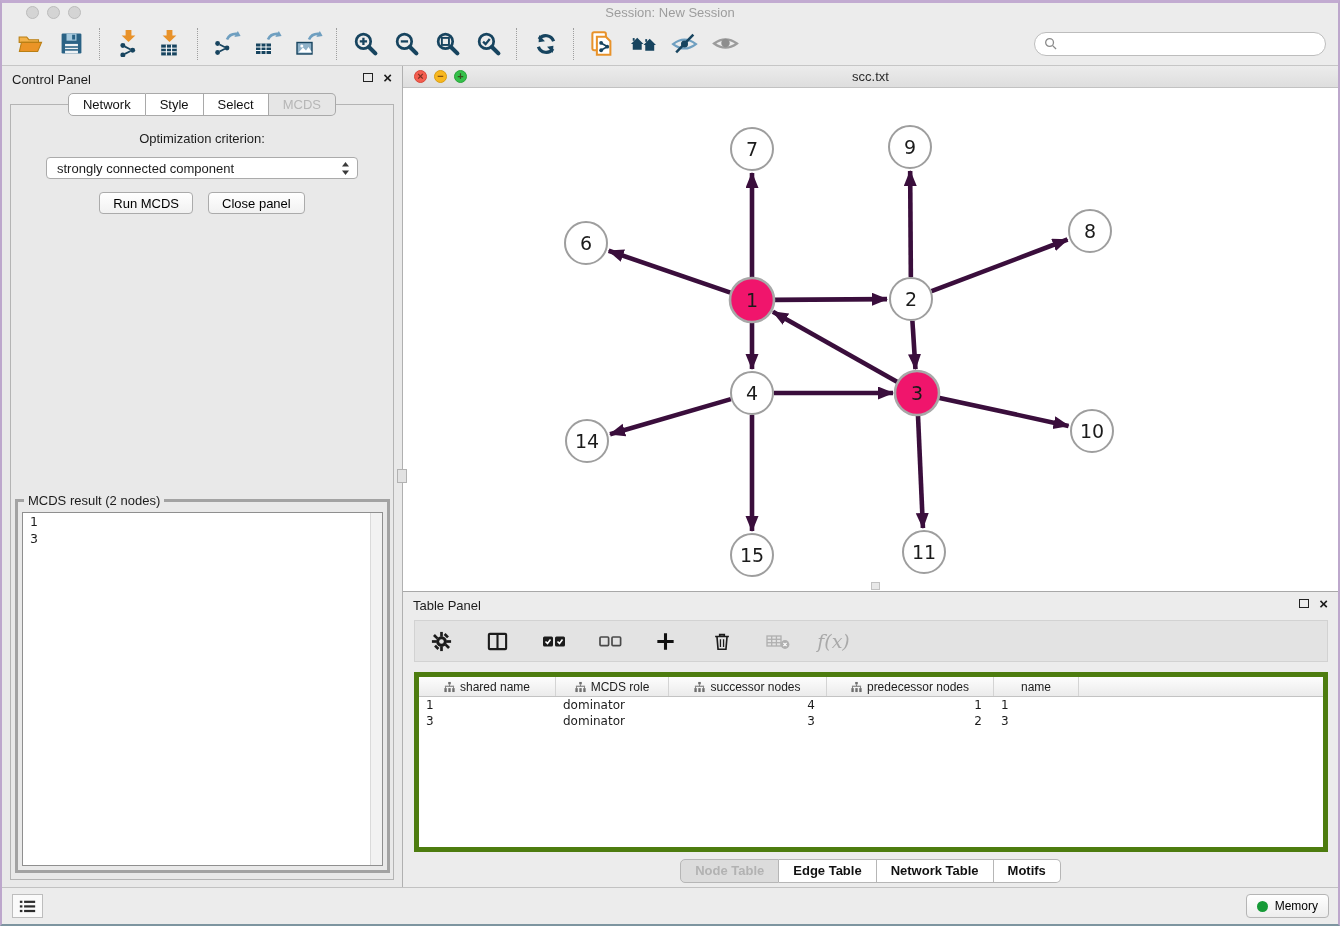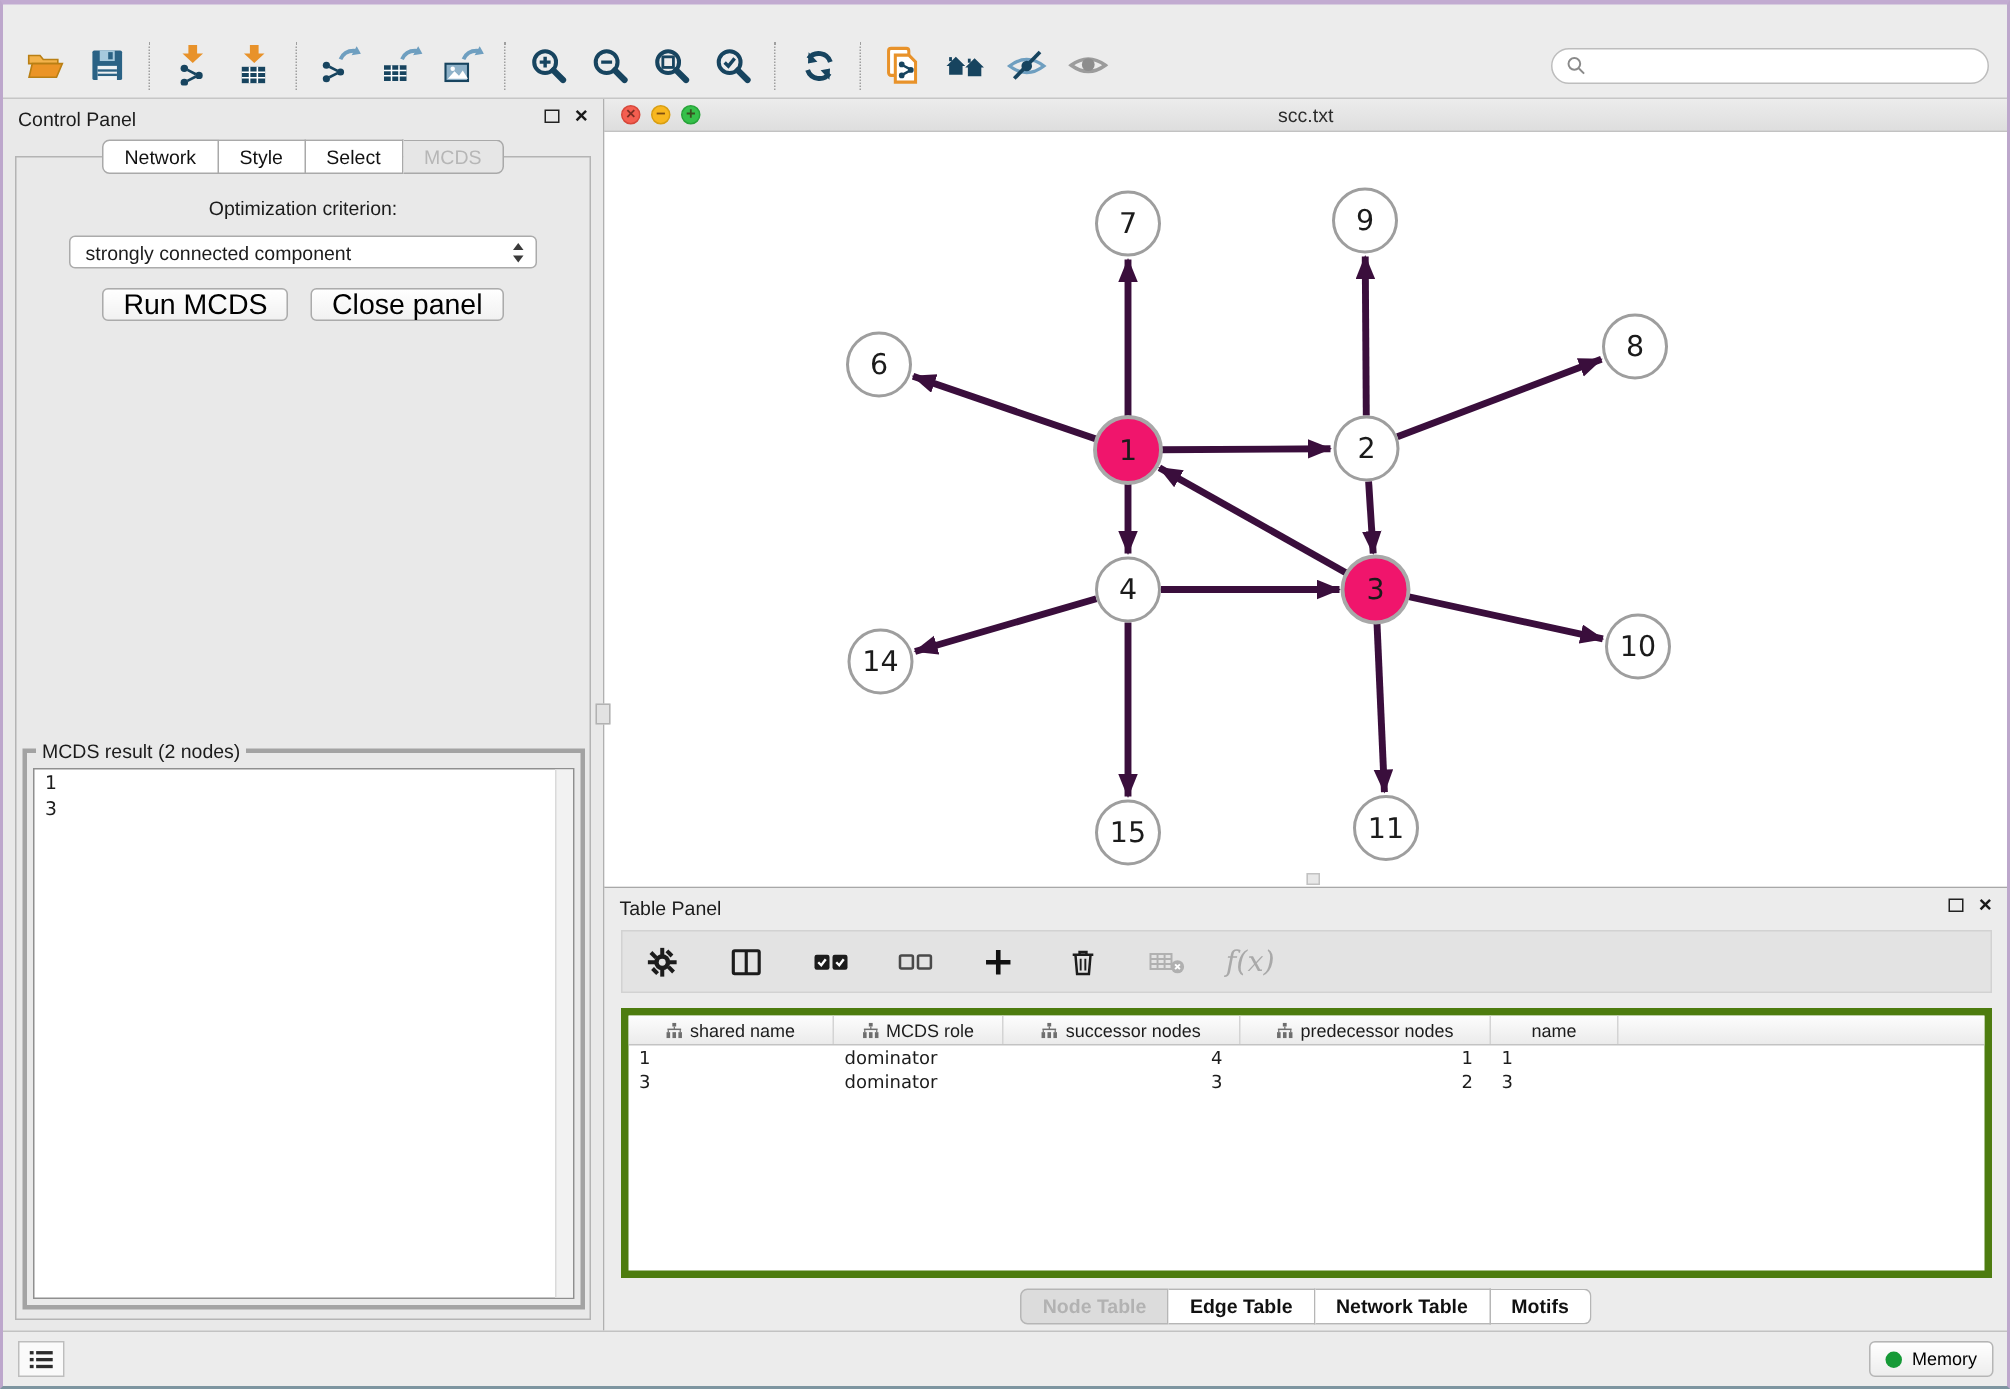--- a/index.html
+++ b/index.html
@@ -31,21 +31,21 @@
   .seg{height:21px;line-height:21px;padding:0 14px;background:#fff;border:1px solid #a9a9a9;border-left:none;font-size:13px;color:#111;cursor:pointer;}
   .seg:first-child{border-left:1px solid #a9a9a9;border-radius:5px 0 0 5px;}
   .seg:last-child{border-radius:0 5px 5px 0;}
   .seg.sel{background:#e6e6e6;color:#b6b6b6;}
   .cp-box{position:absolute;left:8px;right:8px;top:38px;bottom:8px;border:1px solid #b4b4b4;}
   .opt-label{margin-top:26px;text-align:center;font-size:13px;}
   .select{margin:11px auto 0;width:312px;height:22px;background:#fff;border:1px solid #ababab;border-radius:4px;
     display:flex;align-items:center;padding:0 7px 0 10px;box-sizing:border-box;font-size:13px;cursor:pointer;}
   .select span{flex:1;}
   .btn-row{display:flex;justify-content:center;gap:15px;margin-top:13px;}
-  .btn{height:22px;padding:0 13px;background:linear-gradient(#ffffff,#f1f1f1);border:1px solid #ababab;border-radius:4px;font-size:19px;font-family:inherit;cursor:pointer;}
+  .btn{height:22px;padding:0 13px;background:linear-gradient(#ffffff,#f1f1f1);border:1px solid #ababab;border-radius:4px;font-size:13px;font-family:inherit;cursor:pointer;}
   .fieldset{position:absolute;left:4px;right:3px;top:394px;bottom:6px;border:3px solid #a3a3a3;}
   .legend{position:absolute;top:-9px;left:6px;background:#e9e9e9;padding:0 4px;font-size:13px;}
   .result-list{position:absolute;left:4px;right:4px;top:10px;bottom:4px;background:#fff;border:1px solid #8f8f8f;
     font-size:12.5px;font-family:"DejaVu Sans",sans-serif;}
   .scroll-track{position:absolute;right:0;top:0;bottom:0;width:11px;background:#f2f2f2;border-left:1px solid #dadada;}
   .res-item{padding:1px 0 0 7px;height:16px;}
   .splitter-handle{position:absolute;left:395px;top:466px;width:8px;height:12px;background:#e2e2e2;border:1px solid #b2b2b2;z-index:5;}
   
   .right{position:absolute;left:401px;right:0;top:63px;bottom:36px;}
   .net-window{position:absolute;left:0;right:0;top:0;height:526px;border-bottom:1px solid #a8a8a8;box-sizing:border-box;}
@@ -83,20 +83,28 @@
     display:flex;align-items:center;justify-content:center;cursor:pointer;}
   .mem-btn{position:absolute;right:9px;top:6px;height:24px;padding:0 10px;background:linear-gradient(#ffffff,#ededed);
     border:1px solid #b5b5b5;border-radius:4px;display:flex;align-items:center;gap:7px;font-size:12px;font-family:inherit;cursor:pointer;}
   .mem-dot{width:11px;height:11px;border-radius:50%;background:#169a37;}
 </style>
 </head>
 <body>
 
 <div class="screen">
 
+  <div class="titlebar">
+    <div class="tl-dots">
+      <span class="tl-dot"></span>
+      <span class="tl-dot"></span>
+      <span class="tl-dot"></span>
+    </div>
+    <div class="win-title">Session: New Session</div>
+  </div>
 
   <div class="main-toolbar">
     <div style="display:flex;align-items:center;">
         <button class="tbtn">
           <svg width="28" height="26" viewBox="0 0 26 24">
             <path d="M2 5.5h7l2 2.5h9v2.5H2z" fill="#f3b24a" stroke="#b97f14"></path>
             <path d="M4.2 10.5h18.6l-3.6 8.5H2.2z" fill="#eb9426" stroke="#b97f14"></path>
           </svg>
         </button>
         <button class="tbtn">

